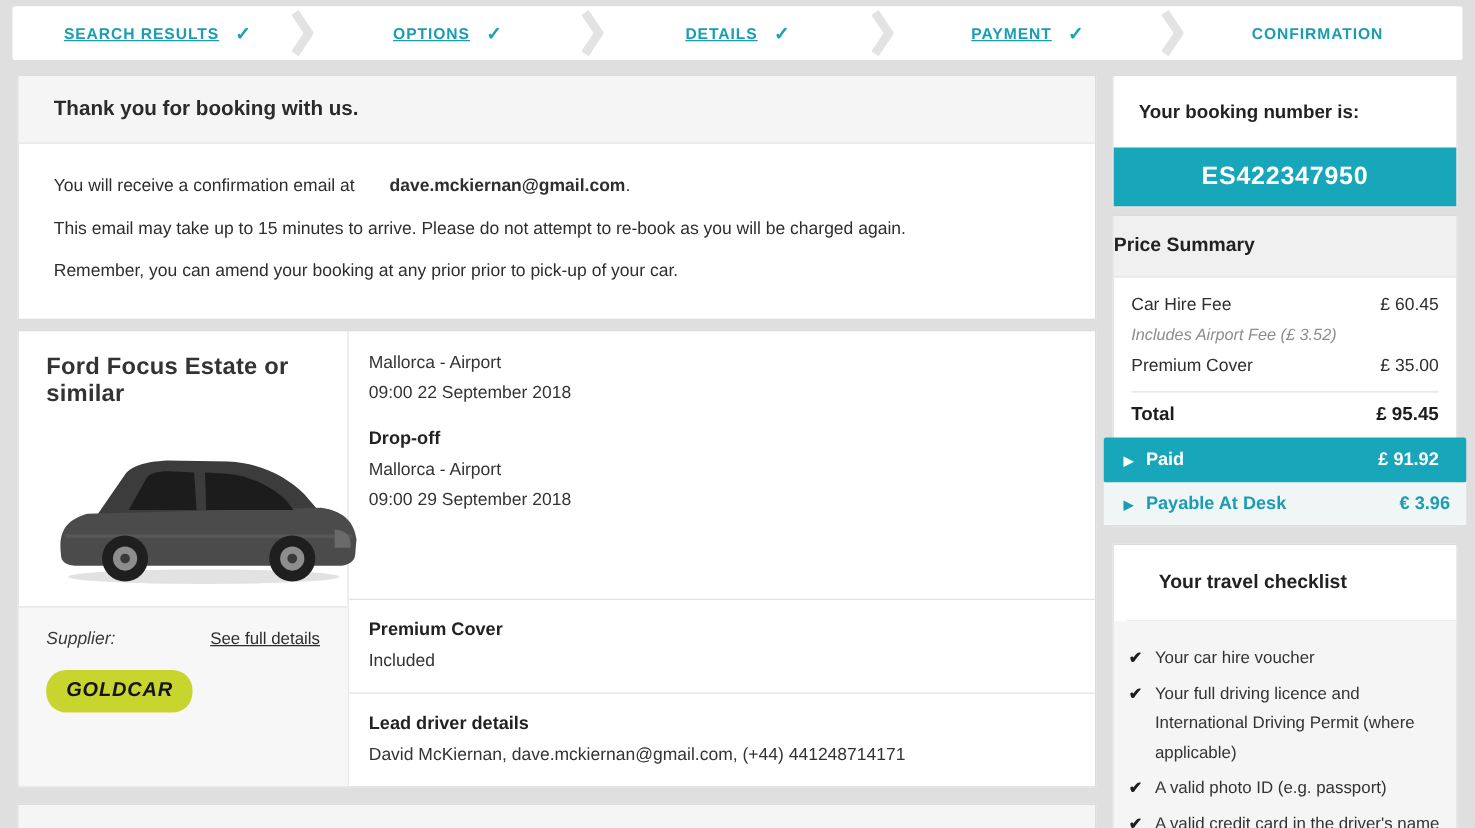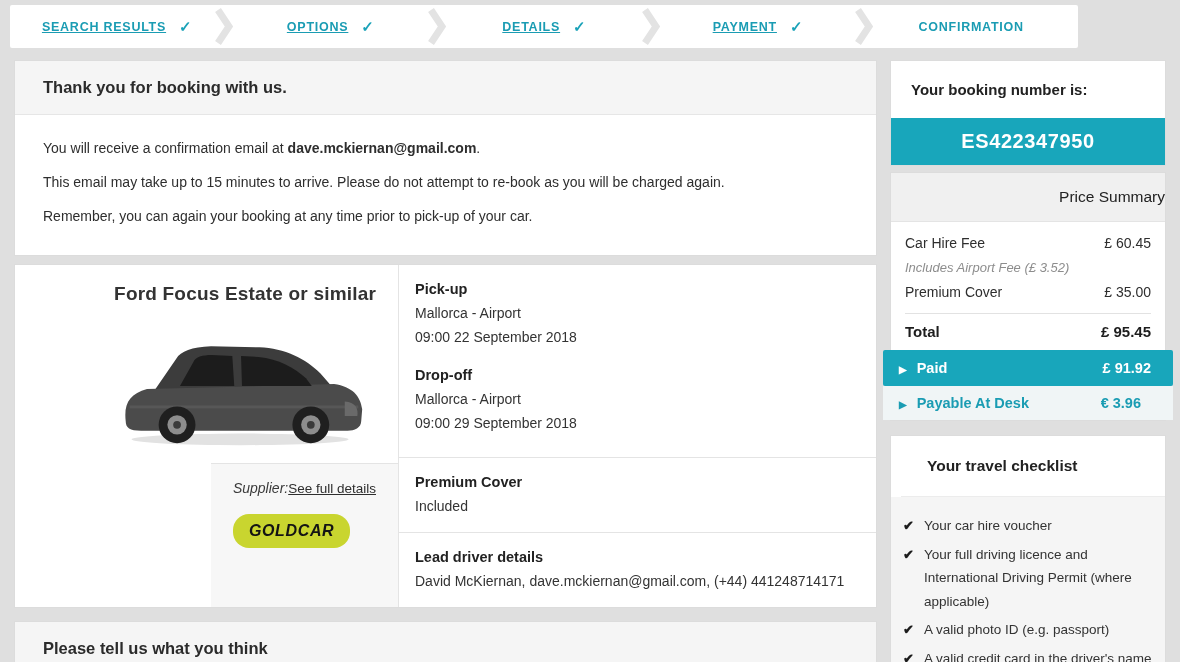--- a/index.html
+++ b/index.html
@@ -1,43 +1,43 @@
 <!DOCTYPE html>
 <html><head>
 <meta charset="utf-8">
 <style>
   * { margin:0; padding:0; box-sizing:border-box; }
   html,body { width:1180px; height:662px; overflow:hidden;
     font-family:"Liberation Sans", sans-serif; background:#dfdfdf; color:#2e2e2e; }
 
   
-  .steps-bar { position:absolute; left:10px; top:5px; width:1068px; height:43px;
+  .steps-bar { position:absolute; left:10px; top:5px; width:1160px; height:43px;
     background:#fff; display:flex; border-radius:2px; }
   .step { flex:1 1 0; display:flex; align-items:center; justify-content:center; gap:13px; position:relative; }
   .step-label { color:#1a9cb3; font-weight:bold; font-size:12.5px; letter-spacing:.06em;
     text-decoration:underline; text-transform:uppercase; cursor:pointer; }
   .step.current .step-label { text-decoration:none; cursor:default; }
   .step-check { color:#1aa2b8; font-weight:bold; font-size:15px; }
   .step-sep { position:absolute; right:-9px; top:3px; z-index:2; }
 
   
   .main-col { position:absolute; left:14px; top:60px; width:863px; }
   .side-col { position:absolute; left:890px; top:60px; width:276px; }
   .card { background:#fff; border:1px solid #dcdcdc; }
 
   
   .card-header { background:#f5f5f5; border-bottom:1px solid #e6e6e6; padding:17px 28px;
     font-weight:bold; font-size:16.5px; color:#2b2b2b; }
   .thankyou-body { padding:10px 28px 16px; font-size:14px; }
   .thankyou-body p { margin:12px 0; line-height:22px; }
-  .bold { font-weight:bold; }
+  .bold { font-weight:bold;margin-left:24px; }
 
   
   .vehicle-card { margin-top:8px; display:flex; min-height:332px; }
-  .veh-left { width:384px; border-right:1px solid #e4e4e4; display:flex; flex-direction:column;align-items:flex-end; }
+  .veh-left { width:264px; border-right:1px solid #e4e4e4; display:flex; flex-direction:column; }
   .veh-left-top { padding:18px 22px 6px; flex:1 1 auto; }
   .veh-name { font-size:19px; font-weight:bold; color:#333; letter-spacing:.01em; }
   .car-img { margin:14px 0 0 2px; display:block; }
   .supplier-area { background:#f7f7f7; border-top:1px solid #e4e4e4; padding:16px 22px 18px; height:144px; }
   .supplier-row { display:flex; justify-content:space-between; align-items:baseline; font-size:14px; }
   .supplier-label { font-style:italic; color:#3a3a3a; }
   .see-details { color:#2e2e2e; text-decoration:underline; font-size:13.5px; cursor:pointer; }
   .goldcar-badge { margin-top:18px; display:inline-block; background:#c9d52f; color:#141414;
     font-weight:bold; font-style:italic; font-size:16px; letter-spacing:.04em; padding:8px 16px;border-radius:16px; }
   .veh-right { flex:1 1 auto; display:flex; flex-direction:column; }
@@ -48,32 +48,32 @@
   .veh-gap { height:14px; }
 
   
   .feedback-card { margin-top:13px; height:120px; }
 
   
   .booking-label { padding:20px 20px; font-weight:bold; font-size:15px; color:#222; background:#fff; }
   .booking-banner { background:#18a6bb; color:#fff; font-weight:bold; font-size:20px;
     letter-spacing:.03em; text-align:center; padding:12px 0; }
   .price-card { margin-top:6px; }
-  .price-header { background:#f0f0f0; border-bottom:1px solid #e4e4e4; text-align:right;
-    font-weight:normal; font-size:15.5px; color:#222; padding:15px 0; }
+  .price-header { background:#f0f0f0; border-bottom:1px solid #e4e4e4; text-align:left;
+    font-weight:bold; font-size:15.5px; color:#222; padding:15px 0; }
   .price-rows { padding:9px 14px 4px; }
   .price-row { display:flex; justify-content:space-between; font-size:14px; line-height:25px; color:#2e2e2e; }
   .price-note { font-style:italic; color:#8d8d8d; font-size:13px; line-height:24px; }
   .total-row { display:flex; justify-content:space-between; border-top:1px solid #e2e2e2;
     margin:4px 14px 0; padding:9px 0 10px; font-weight:bold; font-size:15px; color:#1d1d1d; }
   .paid-ribbon { margin:0 -8px; background:#18a6bb; color:#fff; display:flex;
     justify-content:space-between; align-items:center; padding:10px 22px 10px 16px;
     font-weight:bold; font-size:14.5px; border-radius:2px; cursor:pointer;gap:42px; }
   .payable-row { margin:0 -8px; background:#f0f5f6; color:#1a9cb3; display:flex;
-    justify-content:space-between; align-items:flex-start; padding:9px 32px 9px 16px;
+    justify-content:space-between; align-items:flex-start; padding:9px 13px 9px 16px;
     font-weight:bold; font-size:14.5px; cursor:pointer; }
   .tri { font-size:10px; margin-right:10px; }
 
   .checklist-card { margin-top:14px; }
   .checklist-header { background:#fff; padding:21px 26px; font-weight:bold; font-size:15.5px;
     color:#222; border-bottom:1px solid #ececec;margin-left:10px; }
   .checklist-body { background:#f5f5f5; padding:12px 12px 14px; }
   .check-item { display:flex; gap:10px; font-size:13.5px; line-height:23.5px; color:#333; margin:5px 0; }
   .check-item .chk { color:#1c1c1c; font-weight:bold; font-size:13px; flex:0 0 auto; }
 </style>
@@ -114,21 +114,21 @@
   </div>
 </div>
 
 <div class="main-col">
 
   <div class="card">
     <div class="card-header">Thank you for booking with us.</div>
     <div class="thankyou-body">
       <p><span>You will receive a confirmation email at </span><span class="bold">dave.mckiernan@gmail.com</span><span>.</span></p>
       <p>This email may take up to 15 minutes to arrive. Please do not attempt to re-book as you will be charged again.</p>
-      <p>Remember, you can again your booking at any time prior to pick-up of your car.</p>
+      <p>Remember, you can amend your booking at any prior prior to pick-up of your car.</p>
     </div>
   </div>
 
   <div class="card vehicle-card">
     <div class="veh-left">
       <div class="veh-left-top">
         <div class="veh-name">Ford Focus Estate or similar</div>
         <svg class="car-img" width="252" height="138" viewBox="0 0 260 140">
           <ellipse cx="128" cy="123" rx="112" ry="6" fill="#e2e2e2"></ellipse>
           <path d="M40 72 L62 40 C67 32 78 28 98 27 L148 28 C174 29 196 40 211 55 L224 70 Z" fill="#3c3c3c"></path>
@@ -148,21 +148,20 @@
       <div class="supplier-area">
         <div class="supplier-row">
           <span class="supplier-label">Supplier:</span>
           <span class="see-details">See full details</span>
         </div>
         <span class="goldcar-badge">GOLDCAR</span>
       </div>
     </div>
     <div class="veh-right">
       <div class="veh-block" style="flex:1 1 auto">
-        <div class="blk-label">Pick-up</div>
         <div class="blk-line">Mallorca - Airport</div>
         <div class="blk-line">09:00 22 September 2018</div>
         <div class="veh-gap"></div>
         <div class="blk-label">Drop-off</div>
         <div class="blk-line">Mallorca - Airport</div>
         <div class="blk-line">09:00 29 September 2018</div>
       </div>
       <div class="veh-block">
         <div class="blk-label">Premium Cover</div>
         <div class="blk-line">Included</div>

